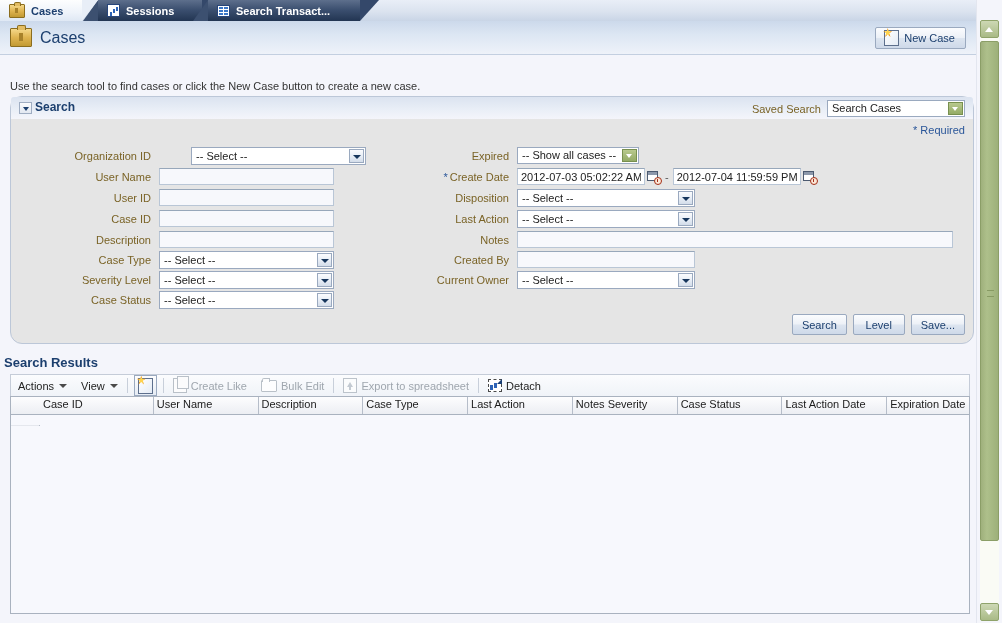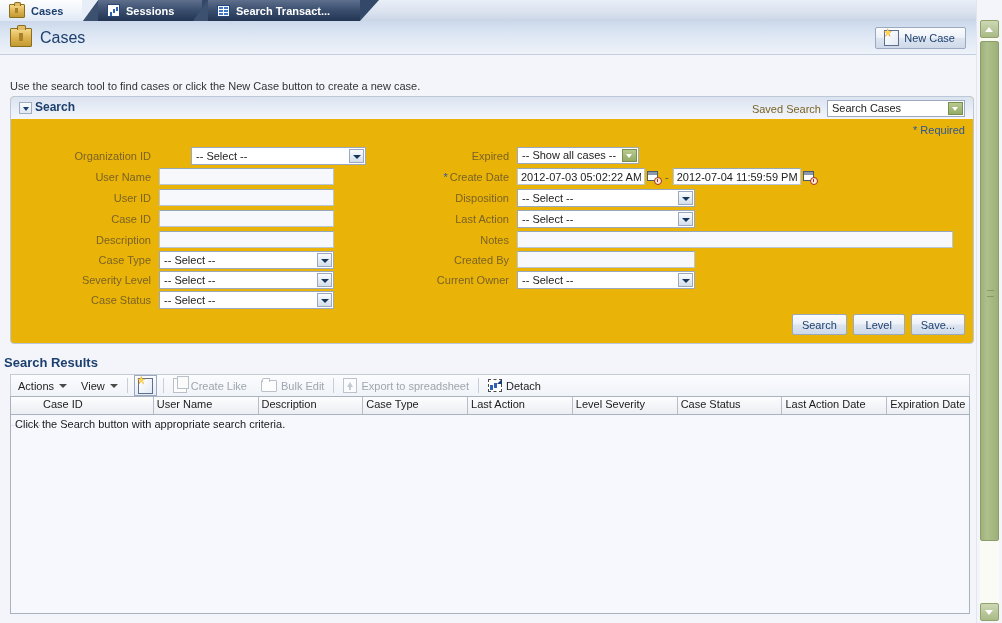--- a/index.html
+++ b/index.html
@@ -320,23 +320,23 @@
     left: 10px; top: 80px;
     font-size: 11px;
     color: #333333;
   }
 
   
   .search-panel {
     position: absolute;
     left: 10px; top: 96px;
     width: 964px; height: 248px;
-    background: #eab308;
+    background: #e5e5e5;
     border: 1px solid #bcc7d8;
-    border-radius: 4px;
+    border-radius: 12px;
     box-sizing: border-box;
   }
   .search-panel-hd {
     position: absolute;
     left: 0; top: 0; right: 0;
     height: 22px;
     background: linear-gradient(to bottom, #dbe3f0 0%, #eaeff7 60%, #f4f5fb 100%);
     border-top-left-radius: 3px;
     border-top-right-radius: 3px;
   }
@@ -839,26 +839,25 @@
   </div>
 
   <div class="grid">
     <div class="grid-head">
       <div class="gh rowcol" style="width:29px;margin-top:28px;">Row</div>
       <div class="gh" style="width:114px;">Case ID</div>
       <div class="gh" style="width:105px;">User Name</div>
       <div class="gh" style="width:105px;">Description</div>
       <div class="gh" style="width:105px;">Case Type</div>
       <div class="gh" style="width:105px;">Last Action</div>
-      <div class="gh" style="width:105px;">Level Severity</div>
+      <div class="gh" style="width:105px;">Notes Severity</div>
       <div class="gh" style="width:105px;">Case Status</div>
       <div class="gh" style="width:105px;">Last Action Date</div>
       <div class="gh" style="width:82px;border-right:none;">Expiration Date</div>
     </div>
-    <div class="grid-msg">Click the Search button with appropriate search criteria.</div>
   </div>
 </div>
 
 <div class="vscroll">
   <div class="vscroll-track"></div>
   <div class="sb-arrow up"></div>
   <div class="sb-thumb"></div>
   <div class="sb-arrow down"></div>
 </div>
 

